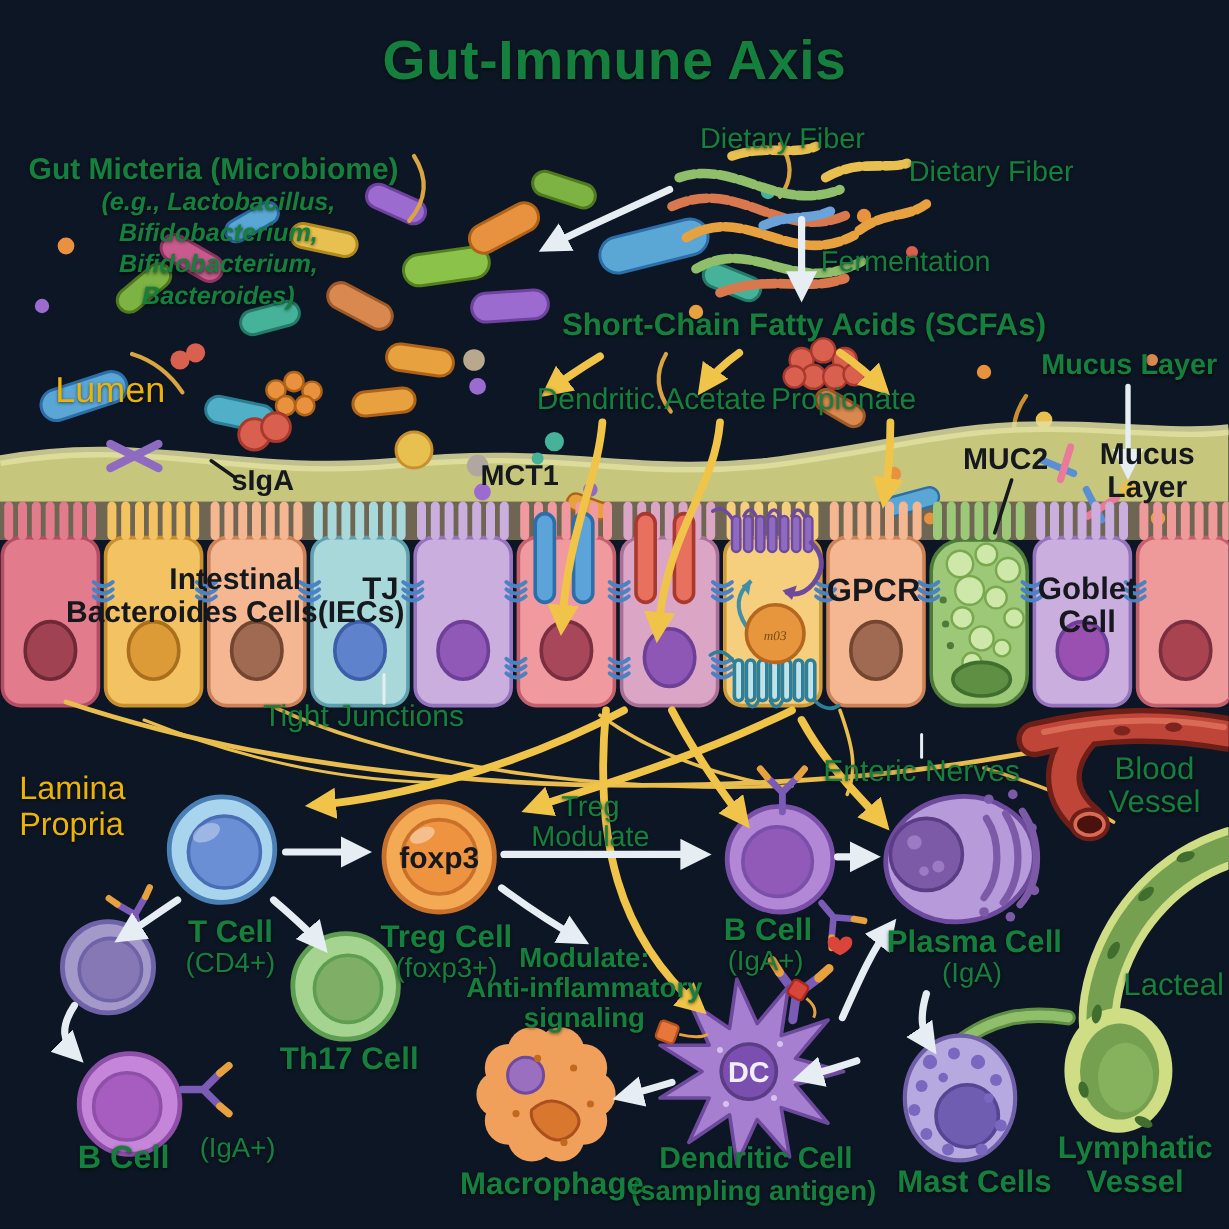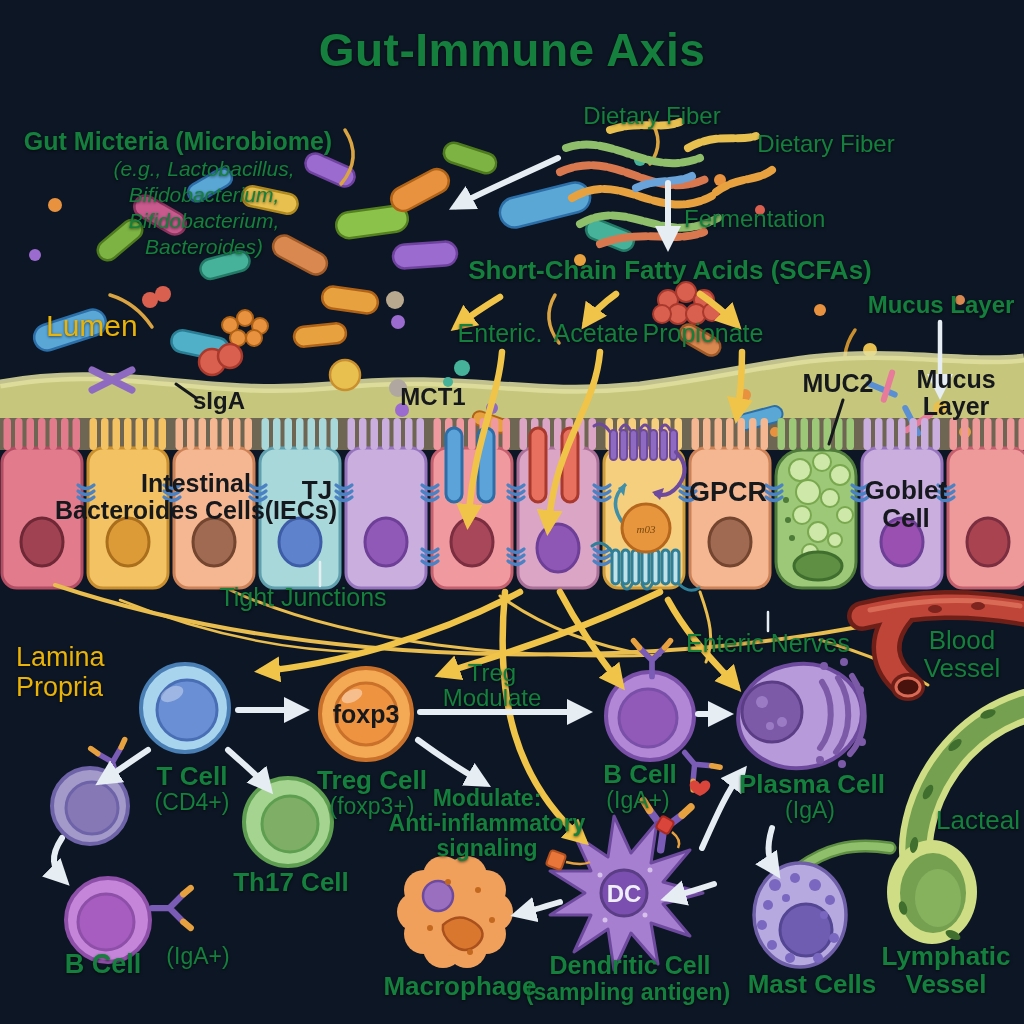--- a/index.html
+++ b/index.html
@@ -4,21 +4,21 @@
 <style>
   html,body{margin:0;padding:0;background:#0d1624;}
   #canvas{position:relative;width:1024px;height:1024px;overflow:hidden;
           font-family:"Liberation Sans","DejaVu Sans",sans-serif;background:#0d1624;}
   #art{position:absolute;left:0;top:0;}
   .lbl{position:absolute;white-space:nowrap;font-weight:700;line-height:1.08;}
   .ctr{transform:translateX(-50%);text-align:center;}
   .white{color:#15803d;text-shadow:0 1px 3px rgba(0,0,0,.65);}
   .black{color:#15181c;}
   .gray{color:#eab308;text-shadow:0 1px 3px rgba(0,0,0,.6);}
-  .it{font-style:italic;font-weight:400;margin-left:22px;}
+  .it{font-style:italic;font-weight:700;}
 </style>
 </head>
 <body>
 
 <div id="canvas">
 
 <svg id="art" width="1024" height="1024" viewBox="0 0 1024 1024">
   <defs>
     <marker id="mY" markerUnits="userSpaceOnUse" markerWidth="28" markerHeight="28" refX="18" refY="13" orient="auto">
       <path d="M0,0 L26,13 L0,26 Z" fill="#f0c449"></path>
@@ -484,21 +484,21 @@
   <div>Bifidobacterium,</div>
   <div>Bifidobacterium,</div>
   <div>Bacteroides)</div>
 </div>
 
 <div class="lbl ctr white" style="left:652px;top:103px;font-size:24px;font-weight:400">Dietary Fiber</div>
 <div class="lbl ctr white" style="left:826px;top:131px;font-size:24px;font-weight:400">Dietary Fiber</div>
 <div class="lbl white" style="left:684px;top:206px;font-size:24px;font-weight:400">Fermentation</div>
 
 <div class="lbl ctr white" style="left:670px;top:256px;font-size:26px">Short-Chain Fatty Acids (SCFAs)</div>
-<div class="lbl ctr white" style="left:500px;top:320px;font-size:25px;font-weight:400">Enteric.</div>
+<div class="lbl ctr white" style="left:500px;top:320px;font-size:25px;font-weight:400">Dendritic.</div>
 <div class="lbl ctr white" style="left:596px;top:320px;font-size:25px;font-weight:400">Acetate</div>
 <div class="lbl ctr white" style="left:703px;top:320px;font-size:25px;font-weight:400">Propionate</div>
 
 <div class="lbl ctr white" style="left:941px;top:292px;font-size:24px;font-weight:700">Mucus Layer</div>
 <div class="lbl gray" style="left:46px;top:310px;font-size:30px;font-weight:400">Lumen</div>
 <div class="lbl ctr black" style="left:219px;top:388px;font-size:24px">sIgA</div>
 <div class="lbl ctr black" style="left:433px;top:384px;font-size:24px">MCT1</div>
 <div class="lbl ctr black" style="left:838px;top:370px;font-size:25px">MUC2</div>
 <div class="lbl ctr black" style="left:956px;top:366px;font-size:25px;line-height:27px">
   <div>Mucus</div>

